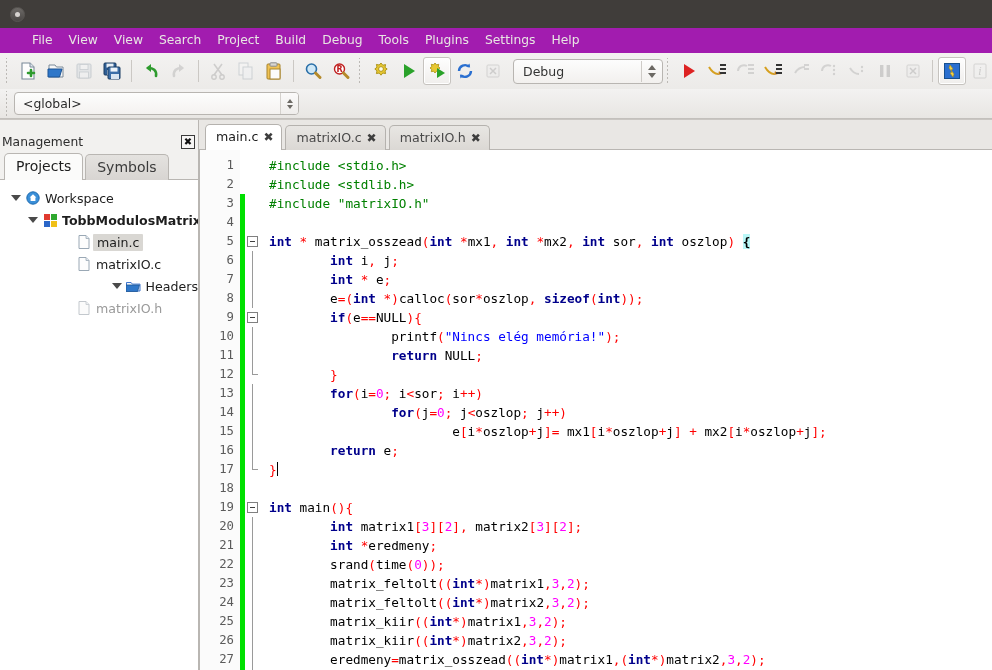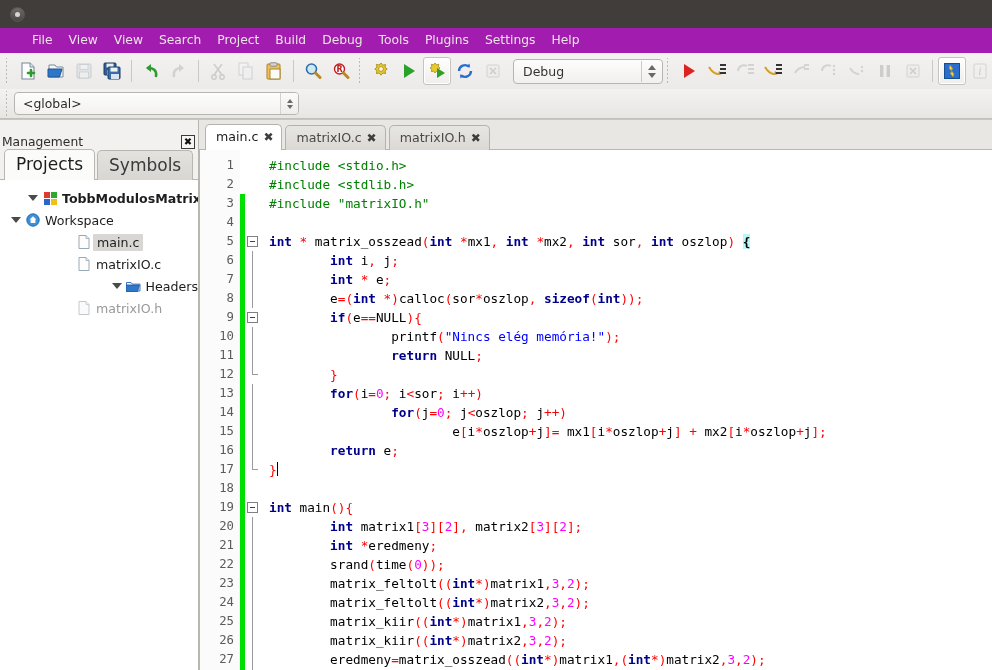--- a/index.html
+++ b/index.html
@@ -160,21 +160,21 @@
     font-size: 10px; line-height: 1; color: #111; font-weight: bold;
   }
   #mgmt-tabs {
     display: flex; align-items: flex-end; height: 28px;
     padding-left: 4px;
     border-bottom: 1px solid #b9b6b2;
     background: #f2f1ef;
   }
   .mtab {
     padding: 4px 11px 5px 11px;
-    font-size: 17px; color: #3a3a3a;
+    font-size: 14px; color: #3a3a3a;
     border: 1px solid #b9b6b2;
     border-bottom: none;
     border-radius: 5px 5px 0 0;
     background: linear-gradient(#e4e2df,#d8d5d2);
     margin-right: 2px;
     position: relative; top: 1px;
   }
   .mtab.active {
     background: #fbfbfa;
     color: #1d1d1d;
@@ -570,45 +570,45 @@
   <div id="mgmt">
     <div id="mgmt-header">
       <span id="mgmt-title">Management</span>
       <span id="mgmt-close">✖</span>
     </div>
     <div id="mgmt-tabs">
       <div class="mtab active">Projects</div>
       <div class="mtab">Symbols</div>
     </div>
     <div id="tree">
+        <div class="tnode" style="padding-left: 8px;">
+          <span class="tarrow">
+            <i></i>
+          </span>
+          <span class="ticon">
+            <svg width="14" height="14" viewBox="0 0 14 14">
+              <circle cx="7" cy="7" r="6.2" fill="#3a8fd8" stroke="#1e6bb0"></circle>
+              <path d="M7 3.3L3.6 6.4h1V10h4.8V6.4h1z" fill="#fff"></path>
+            </svg>
+          </span>
+          <span class="tlabel">Workspace</span>
+        </div>
         <div class="tnode" style="padding-left: 25px;">
           <span class="tarrow">
             <i></i>
           </span>
           <span class="ticon">
             <svg width="13" height="13" viewBox="0 0 13 13">
               <rect x="0" y="0" width="6" height="6" fill="#e03a2f"></rect>
               <rect x="7" y="0" width="6" height="6" fill="#2fa82f"></rect>
               <rect x="0" y="7" width="6" height="6" fill="#2a66c8"></rect>
               <rect x="7" y="7" width="6" height="6" fill="#f0c017"></rect>
             </svg>
           </span>
           <span class="tlabel bold">TobbModulosMatrix</span>
-        </div>
-        <div class="tnode" style="padding-left: 8px;">
-          <span class="tarrow">
-            <i></i>
-          </span>
-          <span class="ticon">
-            <svg width="14" height="14" viewBox="0 0 14 14">
-              <circle cx="7" cy="7" r="6.2" fill="#3a8fd8" stroke="#1e6bb0"></circle>
-              <path d="M7 3.3L3.6 6.4h1V10h4.8V6.4h1z" fill="#fff"></path>
-            </svg>
-          </span>
-          <span class="tlabel">Workspace</span>
         </div>
         <div class="tnode" style="padding-left: 59px;">
           <span class="tarrow"></span>
           <span class="ticon">
             <svg width="12" height="14" viewBox="0 0 12 14">
               <path d="M1 .5h7L11 3.5V13.5H1z" fill="#fdfdfd" stroke="#9aa8b5"></path>
               <path d="M8 .5v3h3" fill="#e4eaf0" stroke="#9aa8b5" stroke-width=".8"></path>
             </svg>
           </span>
           <span class="tlabel sel">main.c</span>

